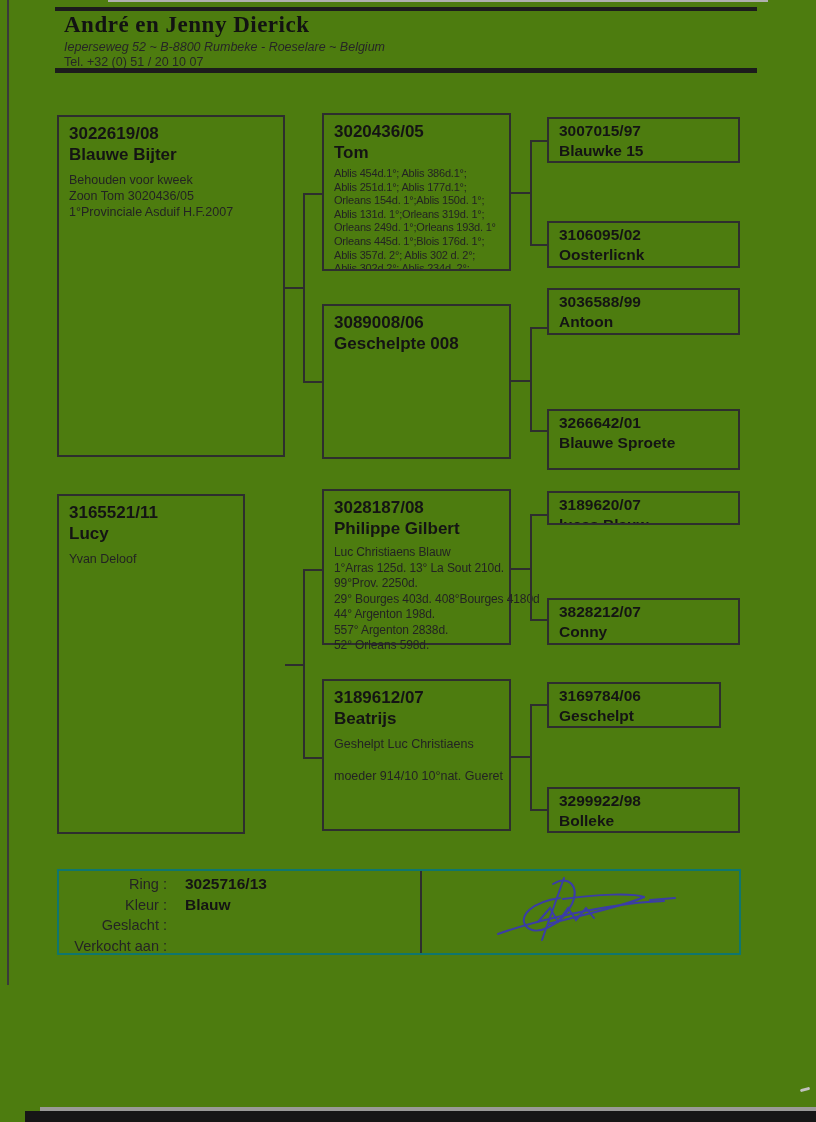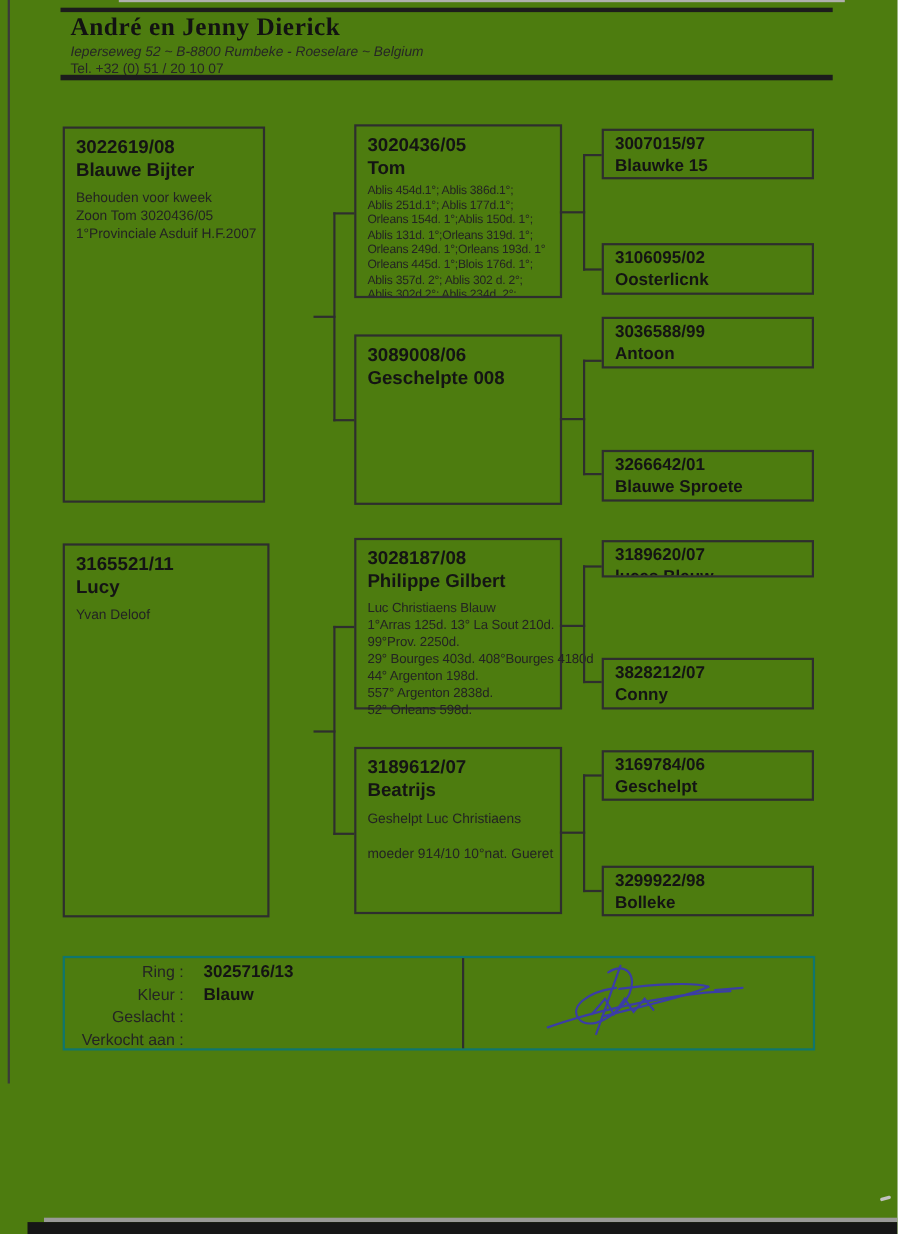--- a/index.html
+++ b/index.html
@@ -55,21 +55,21 @@
   <div class="scan-bottom-gray"></div>
   <div class="scan-bottom-black"></div>
   <div class="scan-mark"></div>
 
   <div class="rule" style="left:55px;top:7px;width:702px;height:4px;"></div>
   <div class="hdr-title">André en Jenny Dierick</div>
   <div class="hdr-line" style="top:40px;font-style:italic;">Ieperseweg 52  ~  B-8800  Rumbeke - Roeselare ~ Belgium</div>
   <div class="hdr-line" style="top:55px;">Tel. +32 (0) 51 / 20 10 07</div>
   <div class="rule" style="left:55px;top:68px;width:702px;height:5px;"></div>
 
-  <div class="pbox" style="left:57px;top:115px;width:184px;height:342px;">
+  <div class="pbox" style="left:57px;top:115px;width:228px;height:342px;">
     <div class="ring">3022619/08</div>
     <div class="pname">Blauwe Bijter</div>
     <div class="pdet sp">
       <div>Behouden voor kweek</div>
       <div>Zoon Tom 3020436/05</div>
       <div>1°Provinciale Asduif H.F.2007</div>
     </div>
   </div>
 
   <div class="pbox" style="left:57px;top:494px;width:188px;height:340px;">
@@ -129,33 +129,33 @@
     <div class="pname">Blauwke 15</div>
   </div>
   <div class="pbox sbox" style="left:547px;top:221px;width:193px;height:47px;">
     <div class="ring">3106095/02</div>
     <div class="pname">Oosterlicnk</div>
   </div>
   <div class="pbox sbox" style="left:547px;top:288px;width:193px;height:47px;">
     <div class="ring">3036588/99</div>
     <div class="pname">Antoon</div>
   </div>
-  <div class="pbox sbox" style="left:547px;top:409px;width:193px;height:47px;">
+  <div class="pbox sbox" style="left:547px;top:409px;width:193px;height:61px;">
     <div class="ring">3266642/01</div>
     <div class="pname">Blauwe Sproete</div>
   </div>
   <div class="pbox sbox" style="left:547px;top:491px;width:193px;height:34px;">
     <div class="ring">3189620/07</div>
     <div class="pname">lucas Blauw</div>
   </div>
   <div class="pbox sbox" style="left:547px;top:598px;width:193px;height:47px;">
     <div class="ring">3828212/07</div>
     <div class="pname">Conny</div>
   </div>
-  <div class="pbox sbox" style="left:547px;top:682px;width:193px;height:46px;">
+  <div class="pbox sbox" style="left:547px;top:682px;width:174px;height:46px;">
     <div class="ring">3169784/06</div>
     <div class="pname">Geschelpt</div>
   </div>
   <div class="pbox sbox" style="left:547px;top:787px;width:193px;height:46px;">
     <div class="ring">3299922/98</div>
     <div class="pname">Bolleke</div>
   </div>
 
   <div class="hline" style="left:285px;top:287px;width:20px;"></div>
   <div class="vline" style="left:303px;top:193px;height:190px;"></div>

